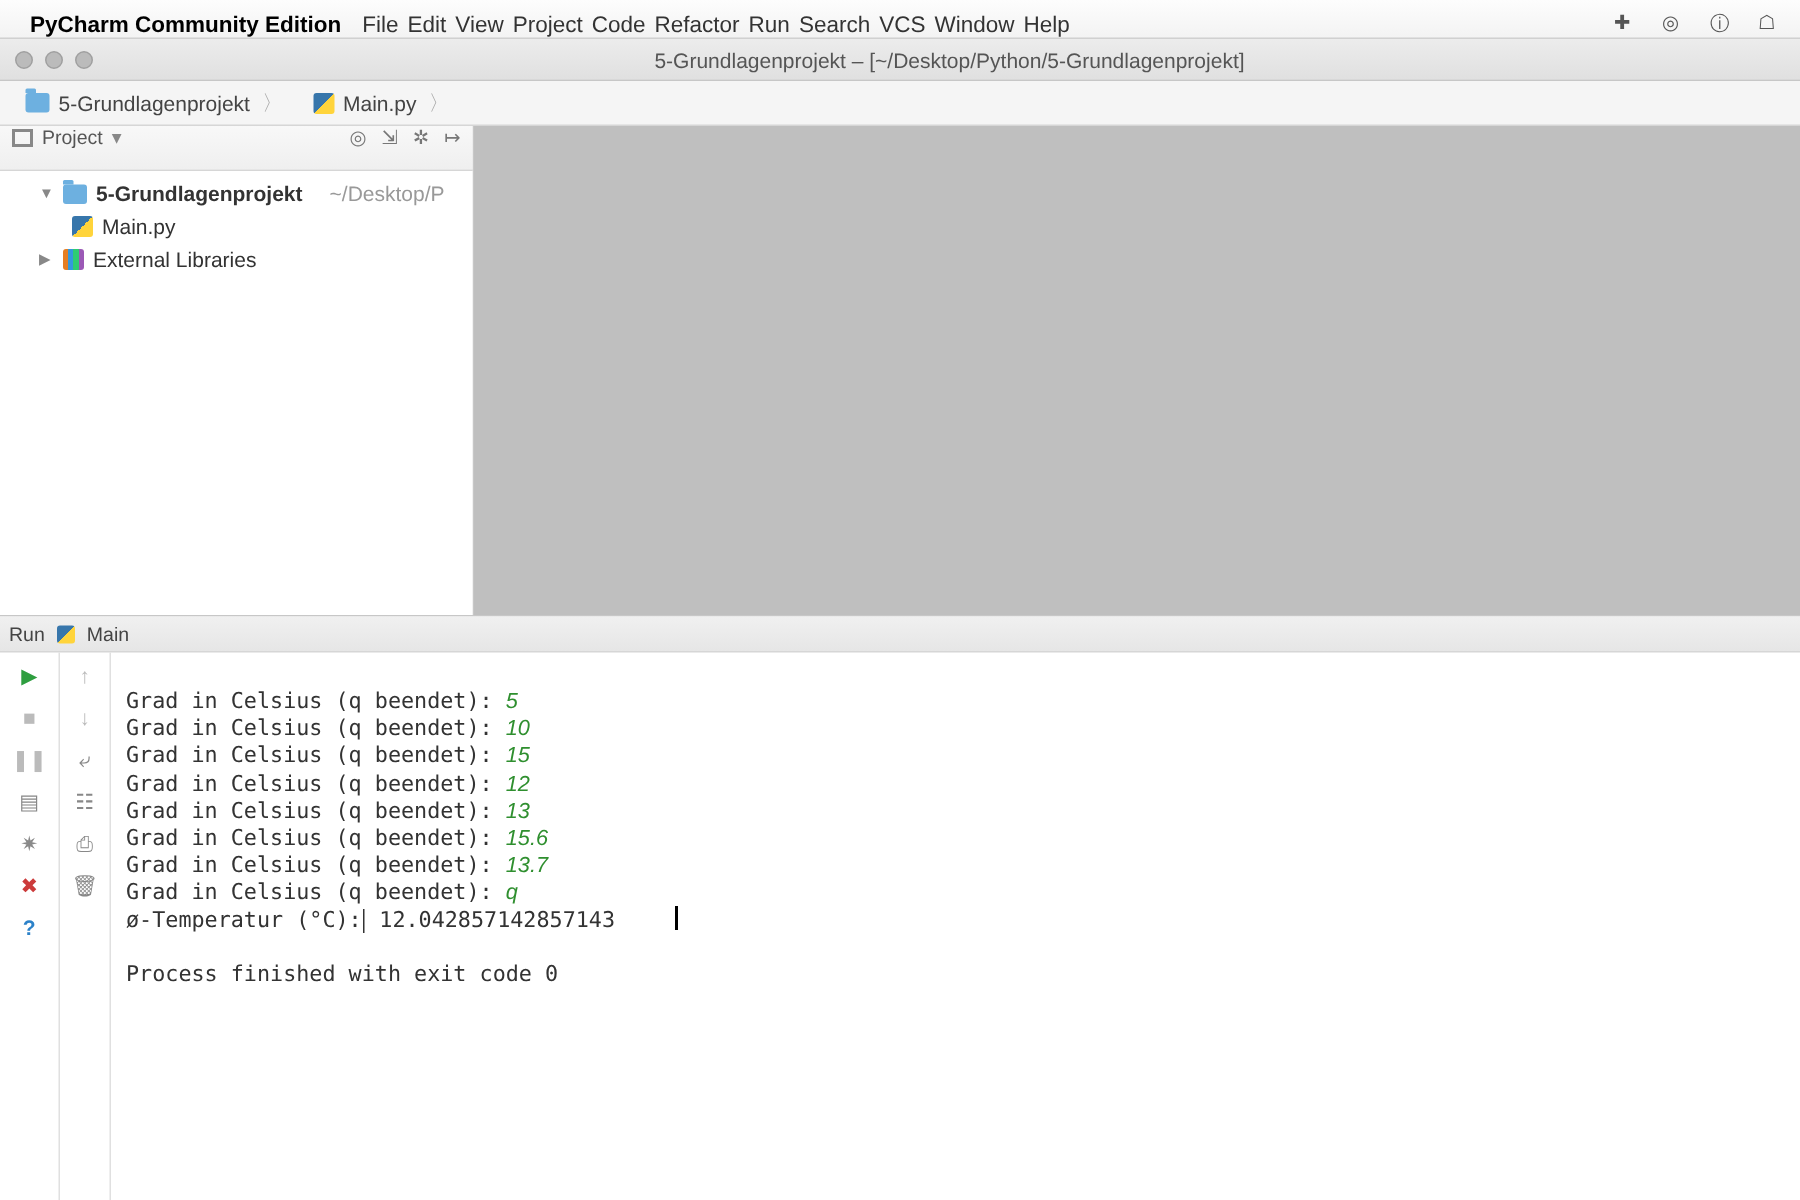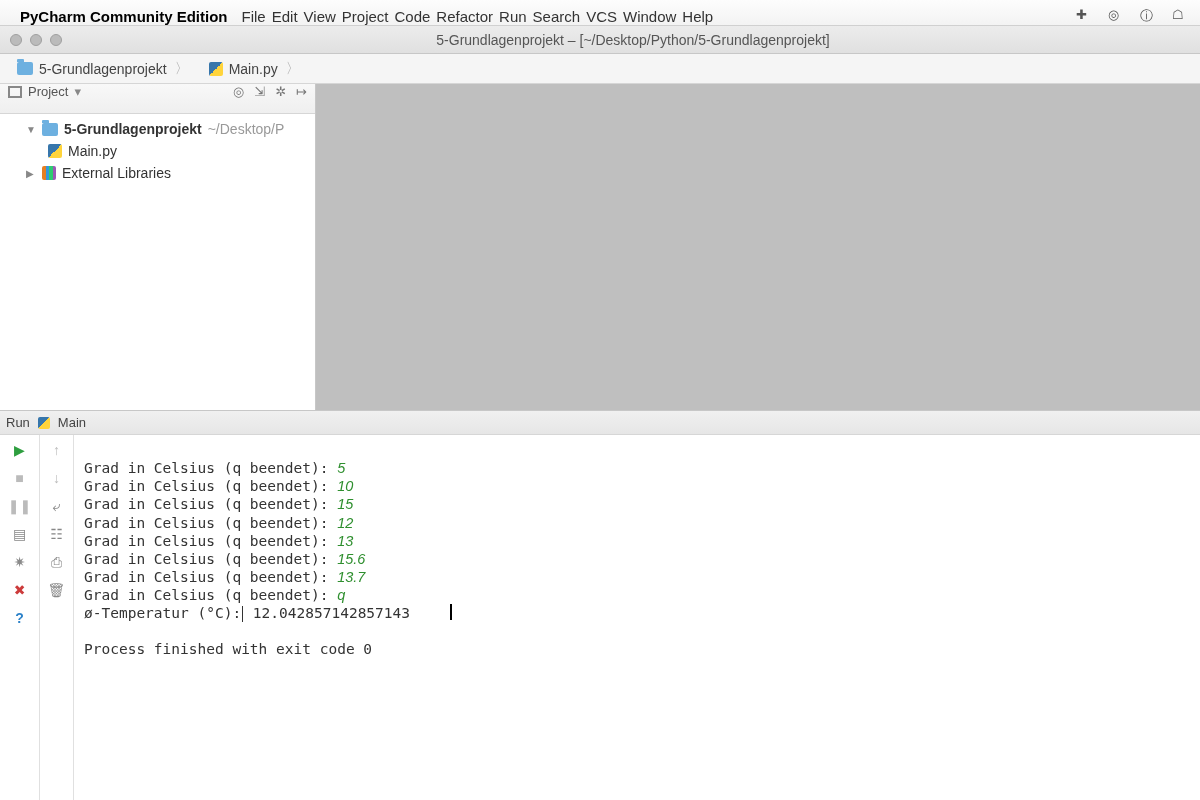--- a/index.html
+++ b/index.html
@@ -35,21 +35,21 @@
 .sidebar { width:316px; background:#fff; border-right:1px solid #c7c7c7; display:flex; flex-direction:column; }
 .sb-hdr { height:30px; background:linear-gradient(#f8f8f8,#efefef); border-bottom:1px solid #d6d6d6; display:flex; align-items:flex-start; padding:0 8px; gap:22px; font-size:13px; color:#555;}
 .sb-hdr .left { display:flex; align-items:center; gap:6px; }
 .sb-hdr .tools { margin-left:auto; display:flex; gap:10px; color:#777; }
 .tree { flex:1; background:#fff; padding:4px 0; font-size:14px; overflow:hidden; position:relative; }
 .tree-row { display:flex; align-items:center; gap:6px; padding:3px 6px; color:#333; white-space:nowrap; }
 .tree-row.lvl1 { padding-left:26px; }
 .tree-row.lvl2 { padding-left:48px; }
 .tri { width:10px; display:inline-block; color:#888; font-size:10px; }
 .lib-ico { width:14px;height:14px; background:linear-gradient(90deg,#e67e22 0 25%,#3498db 25% 50%,#2ecc71 50% 75%,#9b59b6 75% 100%); border-radius:2px; }
-.tree .path { color:#999; margin-left:0; }
+.tree .path { color:#999; margin-left:12px; }
 .sb-scroll { height:10px; background:#dcdcdc; position:absolute; bottom:0; left:4px; width:180px; border-radius:5px; }
 
 
 .editor { flex:1; background:#bfbfbf; display:flex; flex-direction:column; align-items:center; justify-content:center; gap:18px; color:#666; font-size:18px; }
 .editor .row { display:flex; gap:8px; align-items:center; }
 .editor .key { color:#5a6fd6; }
 
 
 .runwin { position:absolute; left:0; right:0; top:410px; bottom:0; background:#fff; border-top:1px solid #c7c7c7; display:flex; flex-direction:column;}
 .run-hdr { height:24px; background:linear-gradient(#f0f0f0,#e6e6e6); border-bottom:1px solid #d6d6d6; display:flex; align-items:center; padding:0 6px; gap:8px; font-size:13px; color:#444;}

